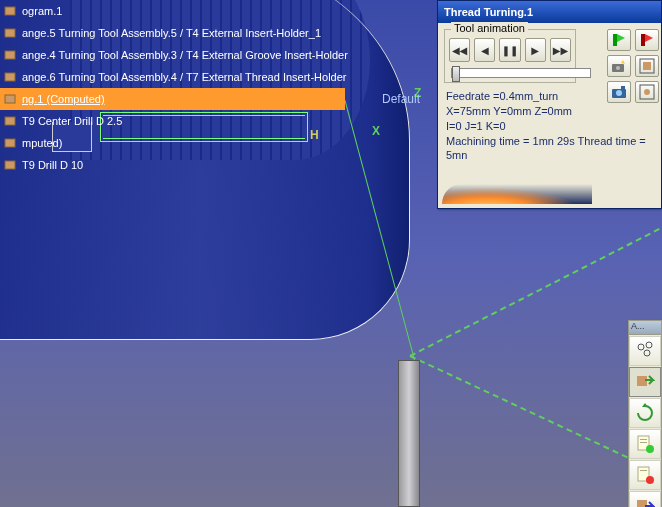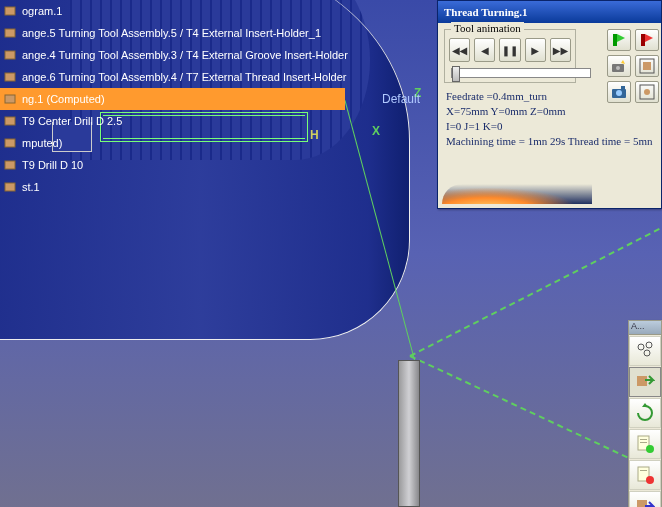--- a/index.html
+++ b/index.html
@@ -29,25 +29,25 @@
   .dashed-line { position: absolute; border-top: 2px dashed #5fcf5f; transform-origin: left center; }
 
   .tool-bit { position: absolute; left: 398px; top: 360px; width: 22px; height: 147px;
     background: linear-gradient(to right, #9a9a9c, #d0d0d4, #88888c);
     border: 1px solid #555; }
 
   
   .tree { position: absolute; left: 0; top: 0; width: 345px; }
   .tree-row { color: #fff; padding: 11px 4px; white-space: nowrap; height: 14px; display: flex; align-items: center; gap: 4px; }
   .tree-row .ico { width: 14px; height: 12px; display: inline-block; }
-  .tree-row.computed { background: #ff9a2e; color: #fff; }
+  .tree-row.computed { background: #ff9a2e; color: #fff; text-decoration: underline; }
 
   
   .dialog { position: absolute; left: 437px; top: 0; width: 225px; height: 209px;
-    background: #ece9d8; border: 1px solid #0a246a; box-shadow: 1px 1px 2px rgba(0,0,0,0.3); font-family: Liberation Serif, serif; }
+    background: #ece9d8; border: 1px solid #0a246a; box-shadow: 1px 1px 2px rgba(0,0,0,0.3); }
   .titlebar { height: 22px; background: linear-gradient(to bottom, #3a6bd8, #0a3a9a); color: #fff;
     font-weight: bold; padding: 3px 6px; display: flex; align-items: center; }
   .groupbox { margin: 6px; border: 1px solid #b0b0a0; padding: 8px 4px 4px 4px; position: relative; }
   .groupbox .gb-title { position: absolute; top: -8px; left: 6px; background: #ece9d8; padding: 0 3px; }
   .anim-controls { display: flex; gap: 4px; }
   .anim-btn { width: 28px; height: 24px; background: linear-gradient(#fff,#e0e0d0); border: 1px solid #9a9a88;
     border-radius: 2px; display: flex; align-items: center; justify-content: center; font-size: 10px; color: #333; cursor: pointer; }
   .anim-slider { width: 140px; height: 10px; margin: 6px 2px 0 2px; background: #fff; border: 1px solid #888; position: relative; }
   .anim-slider .thumb { position: absolute; left: 0; top: -3px; width: 8px; height: 16px; background: linear-gradient(#eee,#bbb); border: 1px solid #666; }
   .status-text { margin: 6px 8px 2px 8px; color: #1b2d6b; line-height: 1.35; }
@@ -138,26 +138,20 @@
           <rect x="1" y="2" width="10" height="8" fill="#c96" stroke="#863"></rect>
         </svg></span>
       <span>mputed)</span>
     </div>
     <div class="tree-row">
       <span class="ico"><svg width="14" height="12">
           <rect x="1" y="2" width="10" height="8" fill="#c96" stroke="#863"></rect>
         </svg></span>
       <span>T9 Drill D 10</span>
     </div>
-    <div class="tree-row">
-      <span class="ico"><svg width="14" height="12">
-          <rect x="1" y="2" width="10" height="8" fill="#c96" stroke="#863"></rect>
-        </svg></span>
-      <span>st.1</span>
-    </div>
   </div>
 
 <div class="dialog">
   <div class="titlebar">
     <span>Thread Turning.1</span>
   </div>
   <div class="groupbox" style="width:132px;">
     <span class="gb-title">Tool animation</span>
     <div class="anim-controls">
       <div class="anim-btn">◀◀</div>

